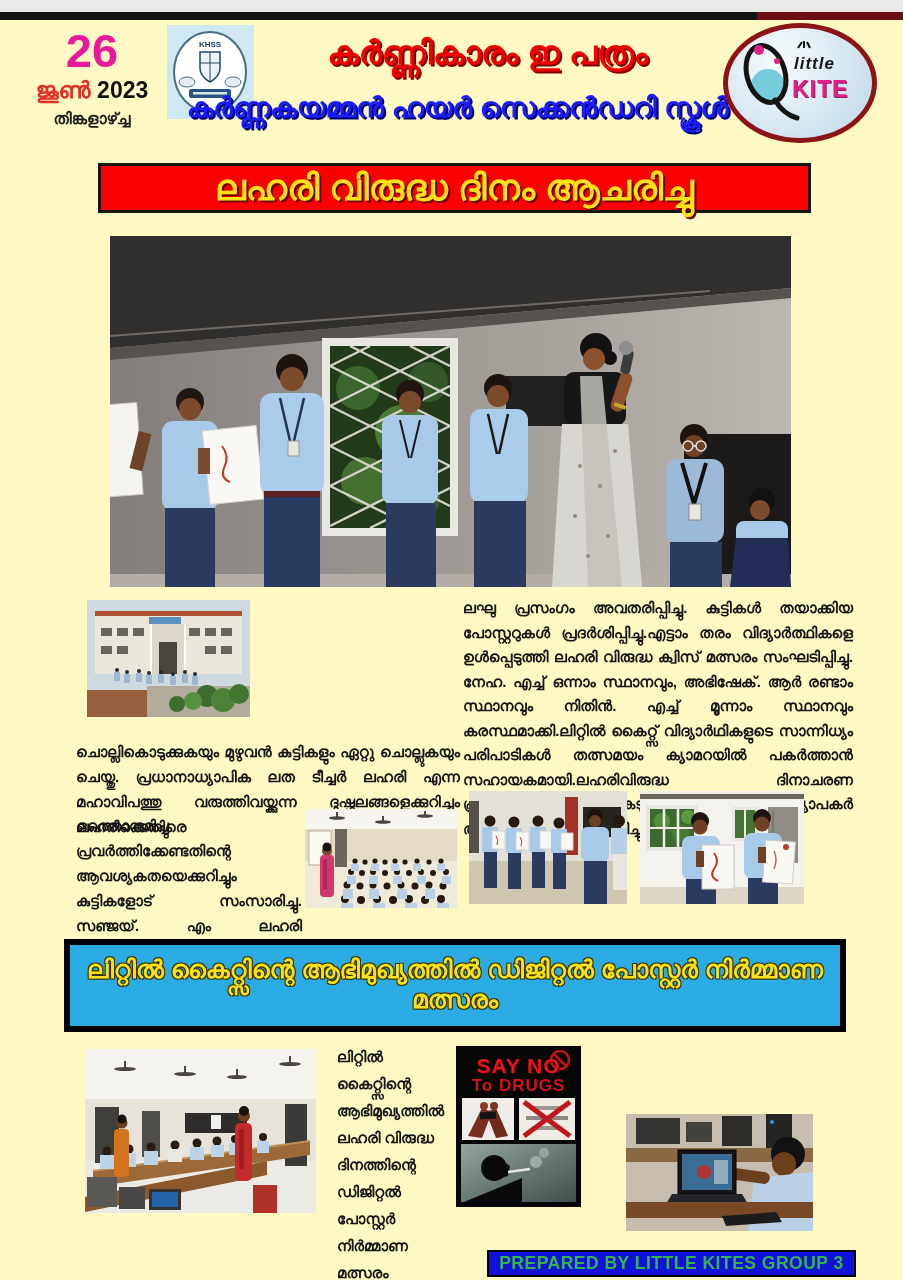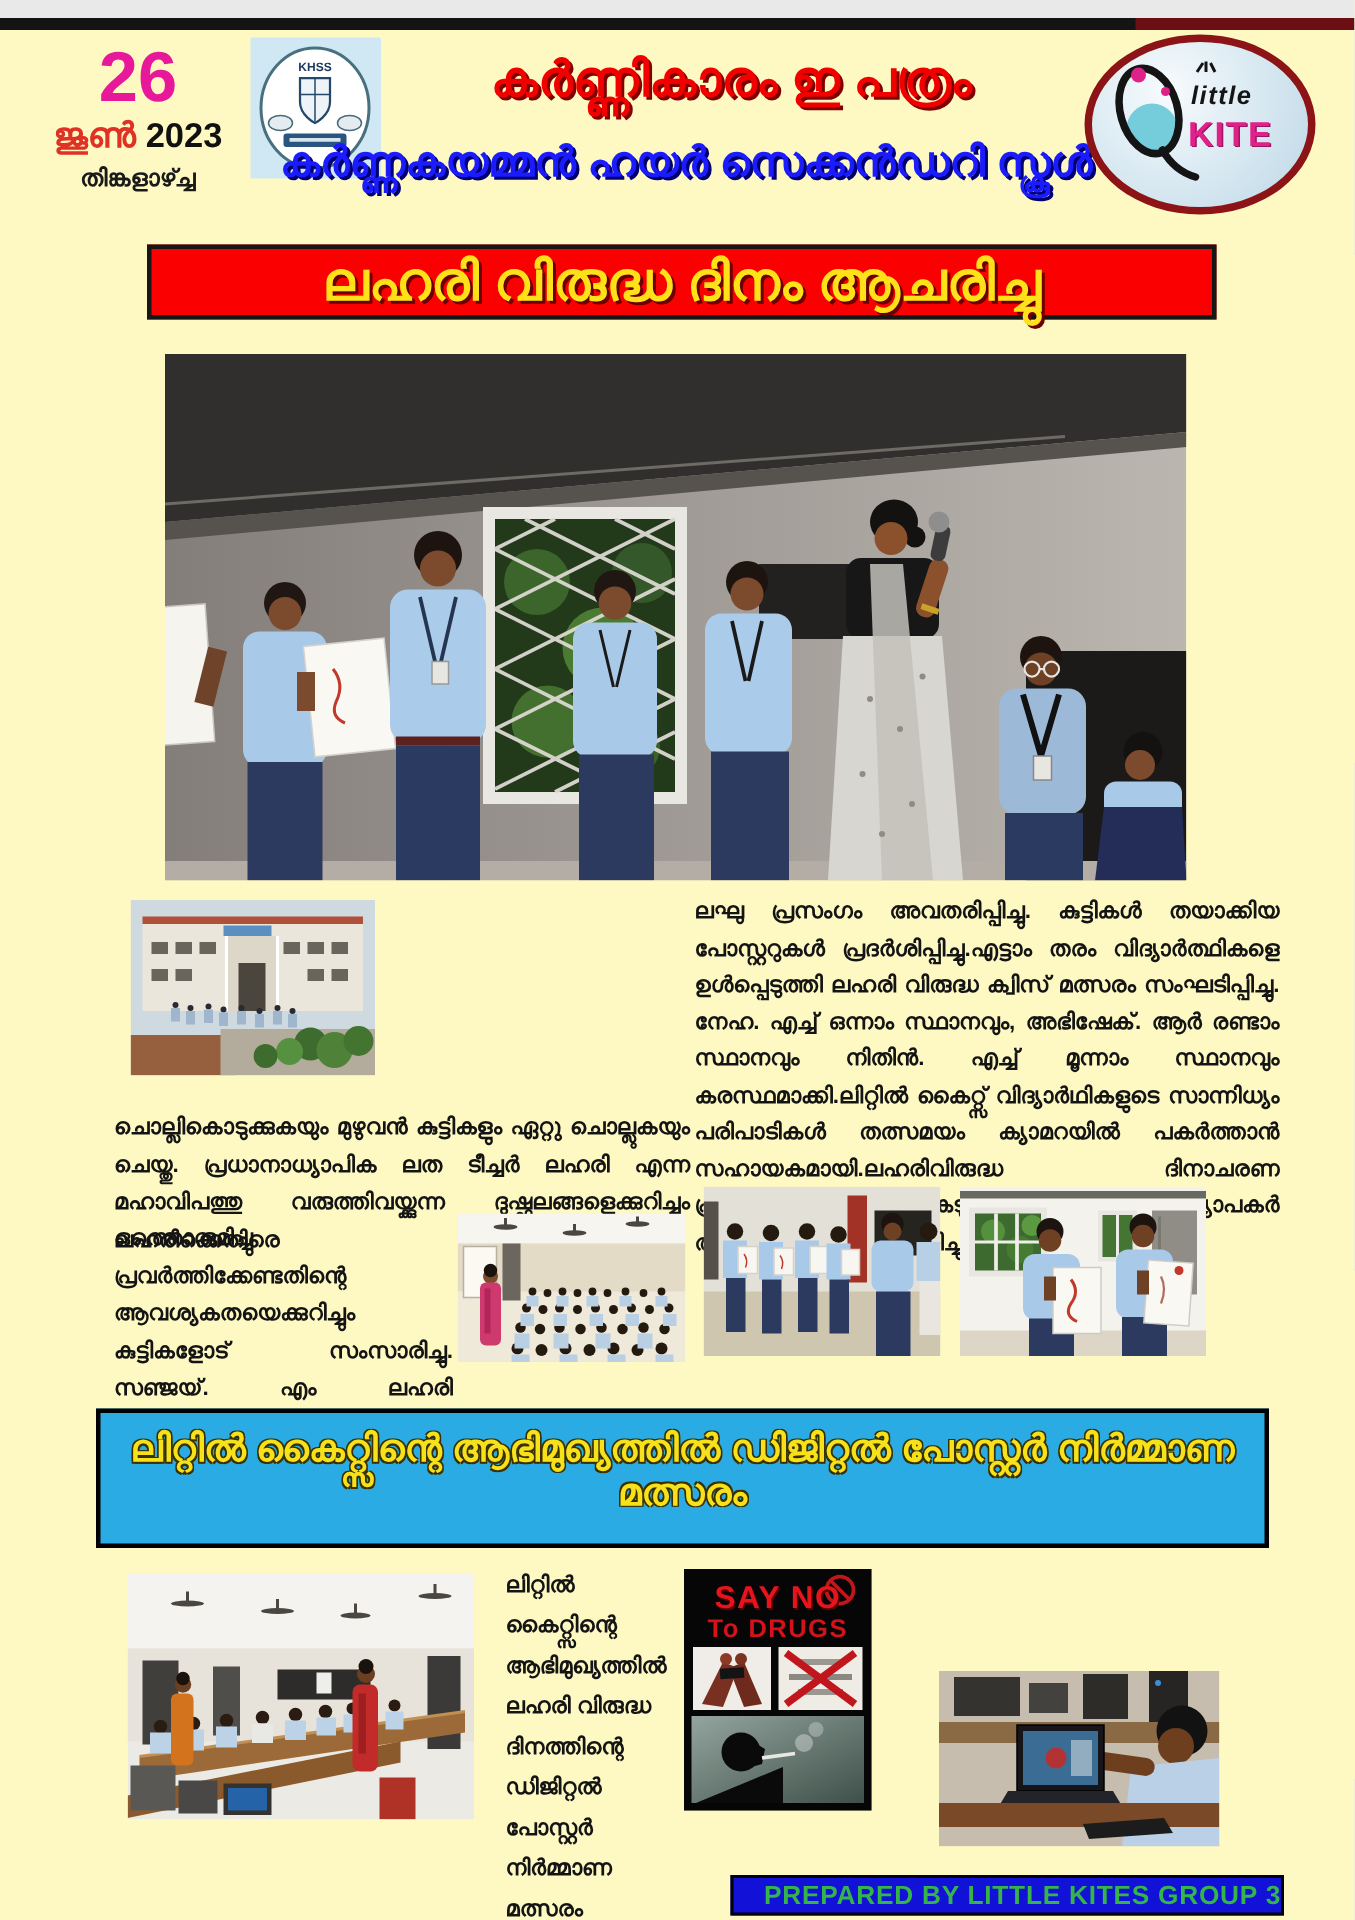--- a/index.html
+++ b/index.html
@@ -48,35 +48,35 @@
   .sayno-poster{left:456px;top:1034px;width:125px;height:161px;background:#000;}
   .laptop-photo{left:626px;top:1102px;width:187px;height:117px;}
   
   .mal{font-weight:bold;color:#141414;text-align:justify;}
   .a1-p1{left:257px;top:584px;width:203px;font-size:15px;line-height:23.5px;}
   .a1-p2{left:76px;top:727px;width:384px;font-size:15px;line-height:25px;}
   .a1-p3{left:76px;top:801px;width:226px;font-size:15px;line-height:25px;}
   .a1-col2{left:463px;top:584px;width:390px;font-size:15px;line-height:24.5px;}
   
   .banner-blue{left:64px;top:927px;width:782px;height:93px;background:#2aabe3;
-    border:3px solid #000000;box-sizing:border-box;text-align:center;}
+    border:6px solid #000000;box-sizing:border-box;text-align:center;}
   .banner-blue-l1{margin-top:10px;font-size:25px;font-weight:bold;color:#f7e11a;
     text-shadow:1px 1px 0 #3a3000,-1px -1px 0 #3a3000,1px -1px 0 #3a3000,-1px 1px 0 #3a3000;}
   .banner-blue-l2{margin-top:10px;font-size:25px;font-weight:bold;color:#f7e11a;
     text-shadow:1px 1px 0 #3a3000,-1px -1px 0 #3a3000,1px -1px 0 #3a3000,-1px 1px 0 #3a3000;}
   .a2-left{left:337px;top:1031px;width:118px;font-size:15px;line-height:27px;text-align:left;}
   .a2-right{left:594px;top:1028px;width:264px;font-size:15.5px;line-height:25px;}
   
   .sayno-l1{left:456px;top:1042px;width:125px;text-align:center;font-size:21px;
     font-weight:bold;color:#e8141c;letter-spacing:1px;text-shadow:1px 1px 0 #5a0000;}
   .sayno-l2{left:456px;top:1064px;width:125px;text-align:center;font-size:17px;
     font-weight:bold;color:#d31219;letter-spacing:1px;}
   
   .footer-credit{left:487px;top:1238px;width:369px;height:27px;background:#1111d8;
-    border:2px solid #000;box-sizing:border-box;display:flex;align-items:center;justify-content:flex-end;
+    border:2px solid #000;box-sizing:border-box;display:flex;align-items:center;justify-content:center;
     font-size:17.5px;font-weight:bold;color:#35b44a;letter-spacing:0.5px;white-space:nowrap;}
 </style>
 </head>
 <body>
 
 <div class="page">
 
   <div class="abs topbar-black"></div>
   <div class="abs topbar-maroon"></div>
 

